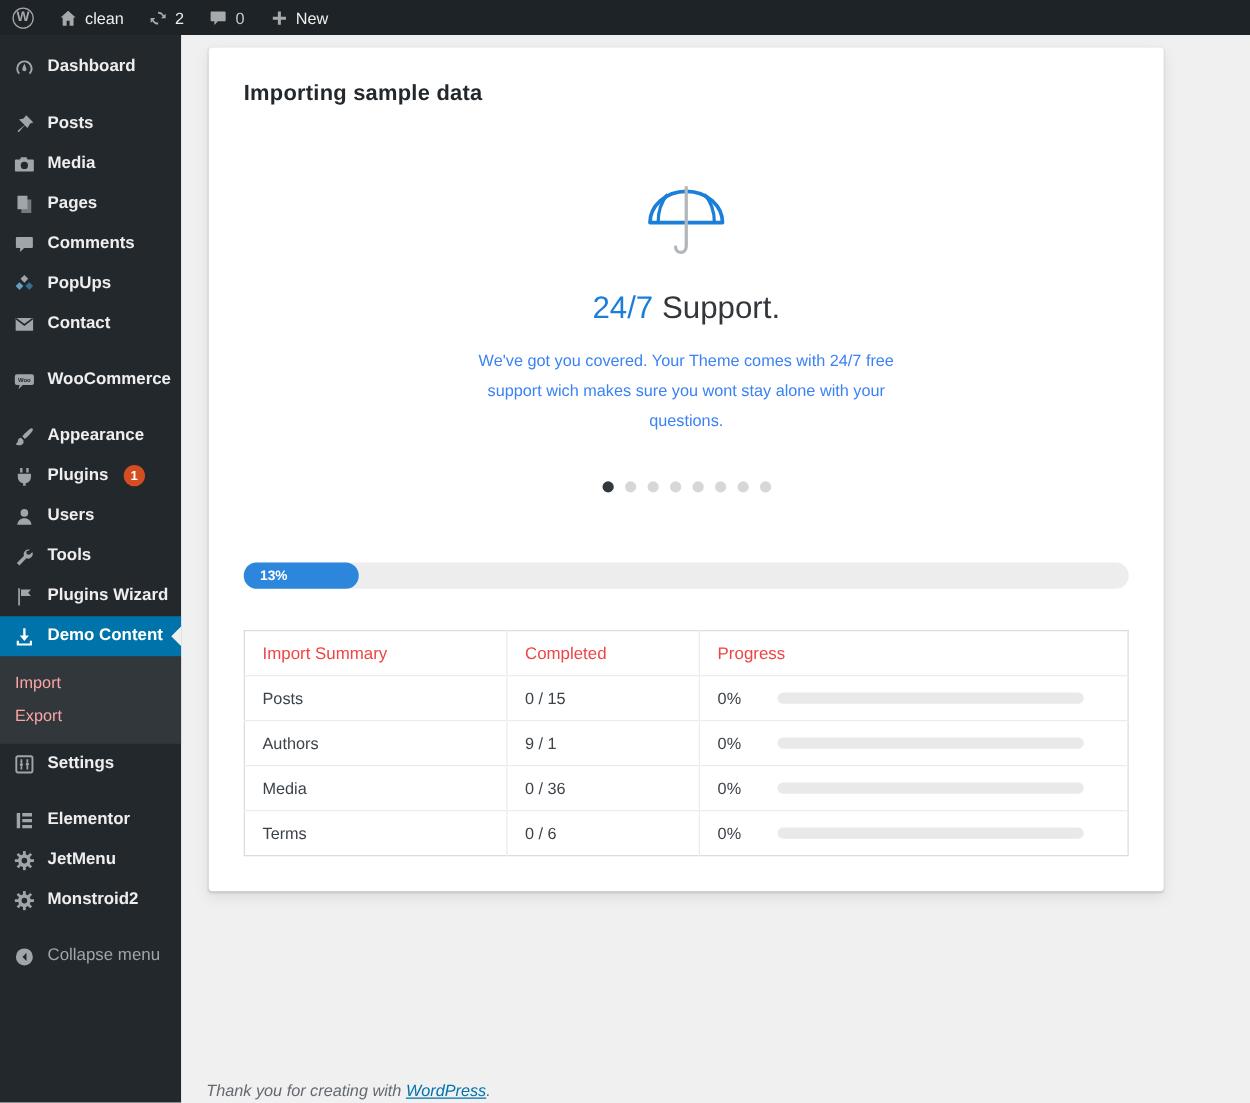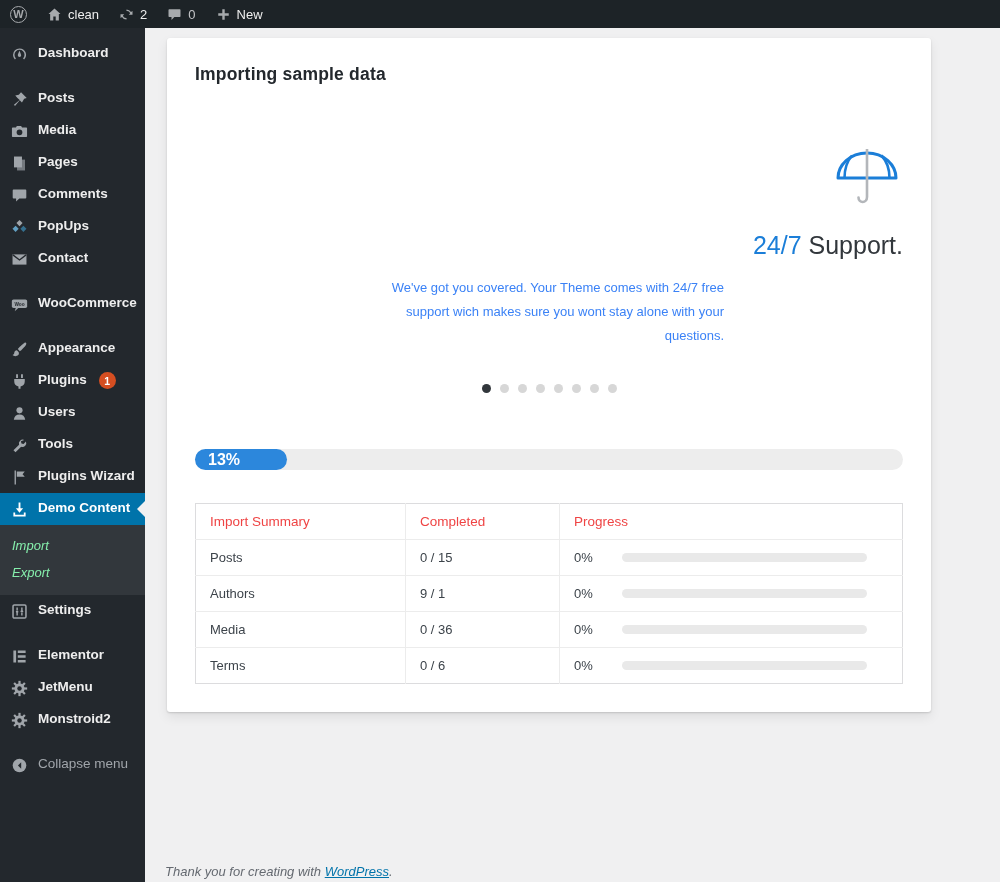--- a/index.html
+++ b/index.html
@@ -29,41 +29,41 @@
   .menu-item.muted { color:#a0a5aa; font-weight:400; }
   .menu-item.muted .mi-icon { color:#a0a5aa; }
   .menu-item.active { background:#0073aa; color:#fff; }
   .menu-item.active .mi-icon { color:#fff; }
   .menu-item.active::after { content:""; position:absolute; right:0; top:50%; margin-top:-8px;
     border:8px solid transparent; border-right-color:#f0f0f1; }
   .badge { margin-left:2px; background:#d54e21; color:#fff; font-size:10.5px; font-weight:700;
     min-width:17px; height:17px; border-radius:9px; display:inline-flex; align-items:center;
     justify-content:center; padding:0 5px; }
   .submenu { background:#32373c; padding:7px 0 9px; }
-  .submenu a { display:block; padding:6px 12px; color:#86efac; font-size:13px;
-    text-decoration:none; cursor:pointer; font-weight:400;font-style:italic; }
+  .submenu a { display:block; padding:6px 12px; color:#fca5a5; font-size:13px;
+    text-decoration:none; cursor:pointer; font-weight:400; }
 
   
   #content { position:absolute; top:28px; left:145px; right:0; bottom:0; background:#f0f0f1; }
   #card { margin:10px 0 0 22px; width:764px; background:#fff; border-radius:3px;
     box-shadow:0 1px 2px rgba(0,0,0,.15), 0 5px 12px rgba(0,0,0,.08); padding:26px 28px 28px; }
   #card h1 { font-size:17.5px; font-weight:700; color:#23282d; letter-spacing:.2px; }
 
-  .slide { text-align:right; margin-top:56px; }
+  .slide { text-align:center; margin-top:56px; }
   .slide .umbrella { display:inline-block; }
   .slide h2 { margin-top:16px; font-size:25px; font-weight:400; color:#32373c; }
   .slide h2 .accent { color:#1b7ed8; }
   .slide p { margin:16px auto 0; max-width:350px; font-size:13px; color:#3b82f6; line-height:1.85; }
   .dots { margin-top:36px; display:flex; justify-content:center; gap:9px; }
   .dot { width:9px; height:9px; border-radius:50%; background:#d7d7d7; cursor:pointer; }
   .dot.active { background:#32373c; }
 
   .progress-wrap { margin-top:56px; height:21px; background:#ededed; border-radius:11px; position:relative; }
   .progress-fill { height:21px; background:#2c87dc; border-radius:11px; color:#fff;
-    font-size:16px; font-weight:600; display:flex; align-items:center; padding-left:13px; min-width:42px; }
+    font-size:11px; font-weight:600; display:flex; align-items:center; padding-left:13px; min-width:42px; }
 
   table.import { margin-top:33px; width:100%; border-collapse:collapse; border:1px solid #dcdcde;
     font-size:13px; color:#3c434a; }
   table.import th { font-weight:400; text-align:left; font-size:13.5px; color:#ef4444; }
   table.import th, table.import td { padding:10px 14px; border-right:1px solid #ececec; }
   table.import th:last-child, table.import td:last-child { border-right:none; }
   table.import tbody tr { border-top:1px solid #ececec; }
   table.import th:nth-child(1){ width:29.7%; } table.import th:nth-child(2){ width:21.8%; }
   .prog-cell { display:flex; align-items:center; gap:22px; }
   .prog-label { width:26px; }

